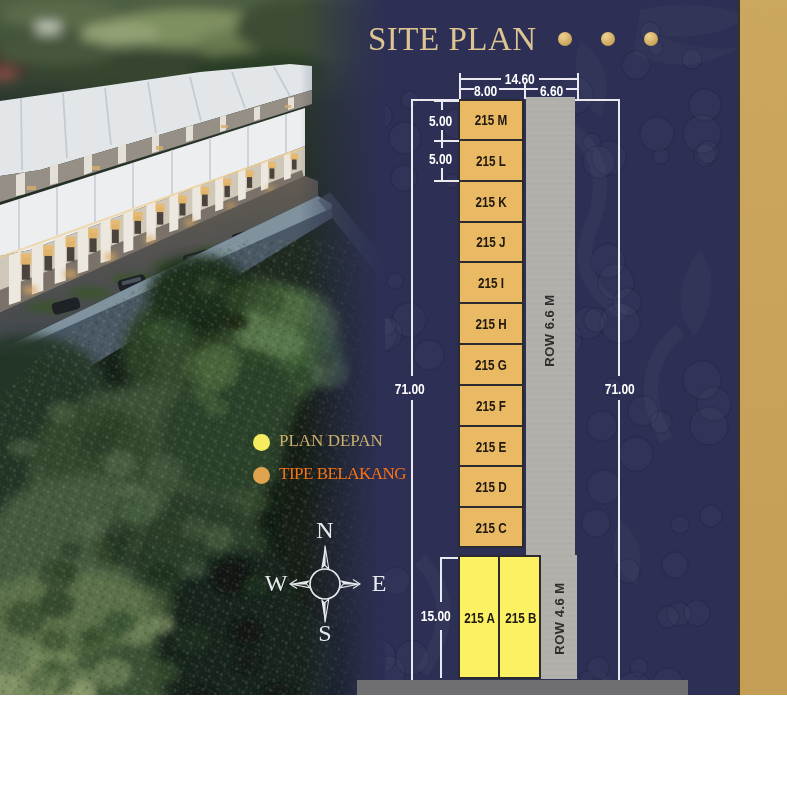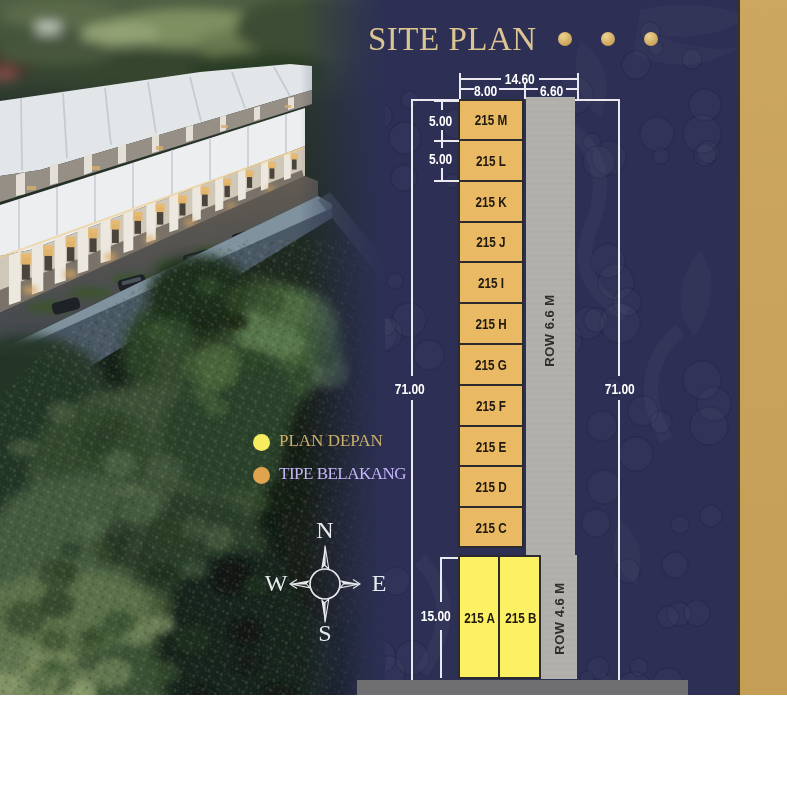--- a/index.html
+++ b/index.html
@@ -536,21 +536,21 @@
 <div class="dimtext" style="left:417px;top:608px;">15.00</div>
 
 <div class="abs" style="left:253px;top:434px;width:17px;height:17px;border-radius:50%;background:#f7ec5f;"></div>
 
 <div class="abs" style="left:279px;top:432px;font-family:'Liberation Serif',serif;
      font-size:17px;line-height:17px;color:#cbb06c;letter-spacing:0px;">PLAN DEPAN</div>
 
 <div class="abs" style="left:253px;top:467px;width:17px;height:17px;border-radius:50%;background:#e1a44e;"></div>
 
 <div class="abs" style="left:279px;top:465px;font-family:'Liberation Serif',serif;
-     font-size:17px;line-height:17px;color:#c4b5fd;letter-spacing:-0.5px;">TIPE BELAKANG</div>
+     font-size:17px;line-height:17px;color:#f97316;letter-spacing:-0.5px;">TIPE BELAKANG</div>
 
 <svg class="abs" style="left:260px;top:519px;" width="130" height="130" viewBox="0 0 130 130">
   <circle cx="65" cy="65" r="15" fill="none" stroke="#e8e9ee" stroke-width="1.7"></circle>
   <g fill="#e8e9ee">
     <polygon points="65,26.5 61.2,50 65,46.5"></polygon>
     <polygon points="65,103.5 61.2,80 65,83.5"></polygon>
     <polygon points="30.5,65 50,61.2 46.5,65"></polygon>
     <polygon points="99.5,65 80,61.2 83.5,65"></polygon>
   </g>
   <g fill="none" stroke="#e8e9ee" stroke-width="1.1">

